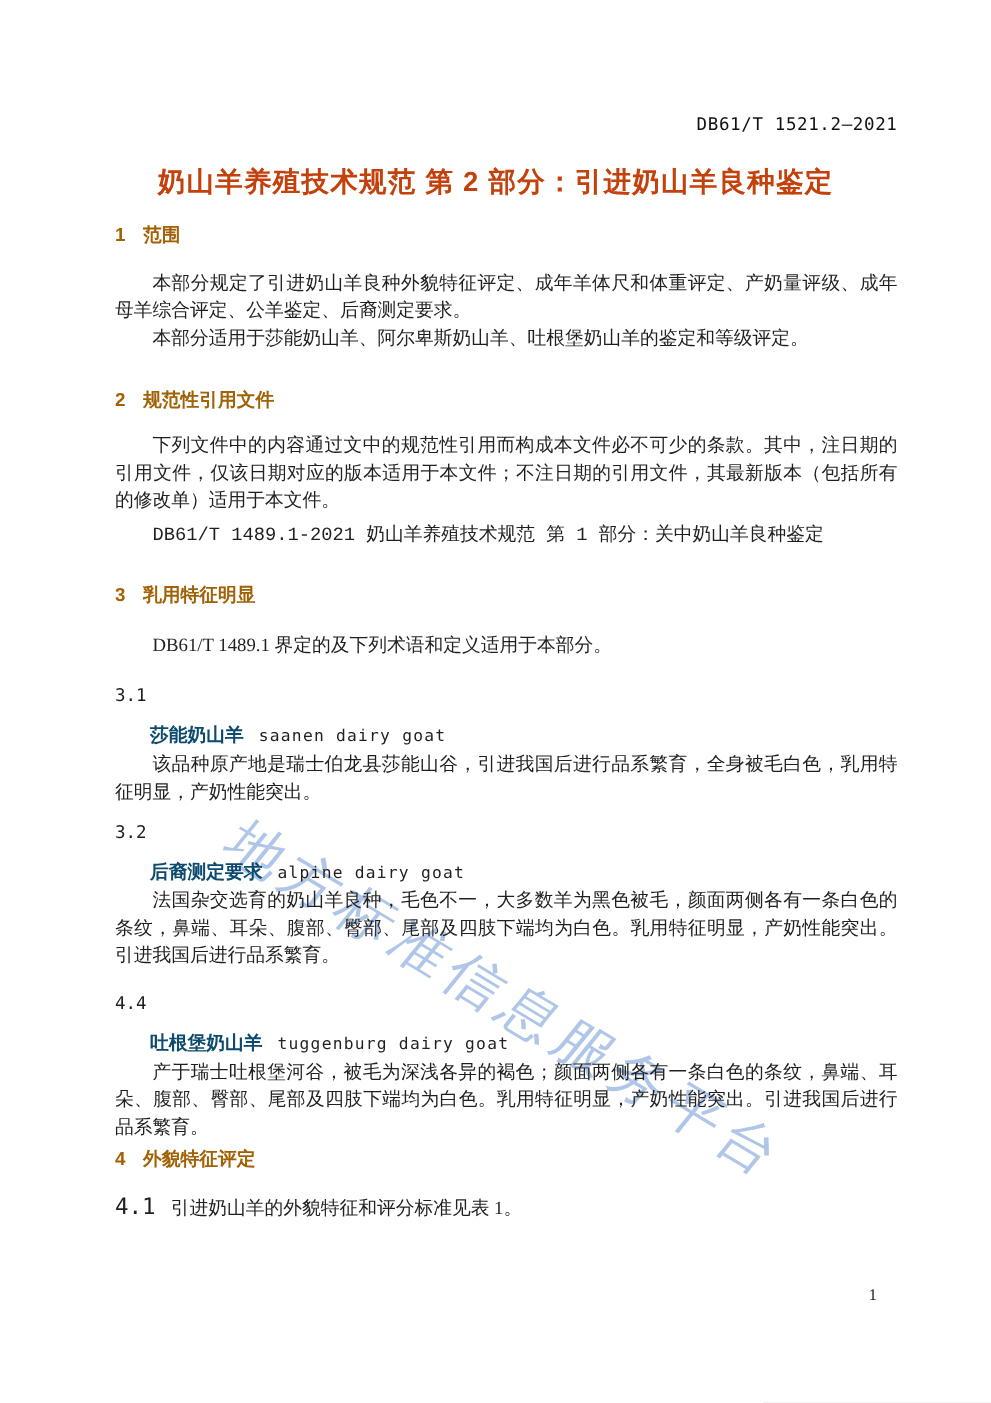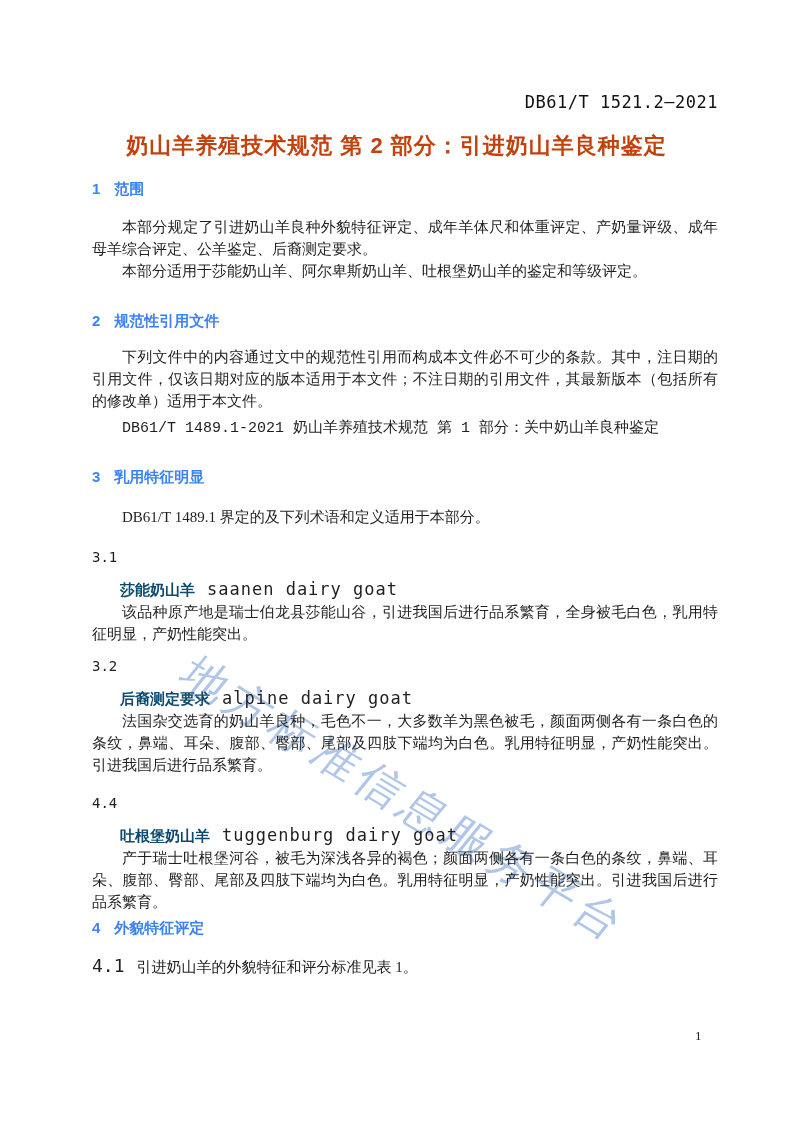--- a/index.html
+++ b/index.html
@@ -29,21 +29,21 @@
     white-space: nowrap;
     z-index: 0;
     pointer-events: none;
   }
   
   .header-code {
     position: absolute;
     top: 92px;
     right: 75px;
     font-family: "DejaVu Sans Mono", monospace;
-    font-size: 17px;
+    font-size: 14px;
     letter-spacing: 0.5px;
     color: #111;
     z-index: 2;
   }
   
   .doc-title {
     position: absolute;
     top: 131px;
     left: 0;
     width: 100%;
@@ -61,21 +61,21 @@
     position: absolute;
     top: 178px;
     left: 92px;
     width: 626px;
     z-index: 1;
   }
   .sec-heading {
     font-family: "Liberation Sans", "DejaVu Sans", sans-serif;
     font-weight: bold;
     font-size: 15px;
-    color: #3b82f6;
+    color: #a16207;
     line-height: 22px;
     margin: 0;
   }
   .sec-heading .sec-num { display:inline-block; margin-right: 14px; }
   .body-para {
     font-size: 15px;
     line-height: 22px;
     margin: 0;
     text-align: justify;
   }
@@ -92,21 +92,21 @@
     margin: 0;
   }
   .term-zh {
     font-family: "Liberation Sans", "DejaVu Sans", sans-serif;
     font-weight: bold;
     font-size: 15px;
     color: #0c4a6e;
   }
   .term-en {
     font-family: "DejaVu Sans Mono", monospace;
-    font-size: 17px;
+    font-size: 13px;
     margin-left: 12px;
     letter-spacing: 1px;
   }
   .clause { font-size: 15px; line-height: 22px; margin:0; }
   .clause .clause-num { font-family: "DejaVu Sans Mono", monospace; font-size:18px; margin-right: 12px; }
   .page-number {
     position: absolute;
     left: 695px;
     top: 1028px;
     font-size: 13px;

